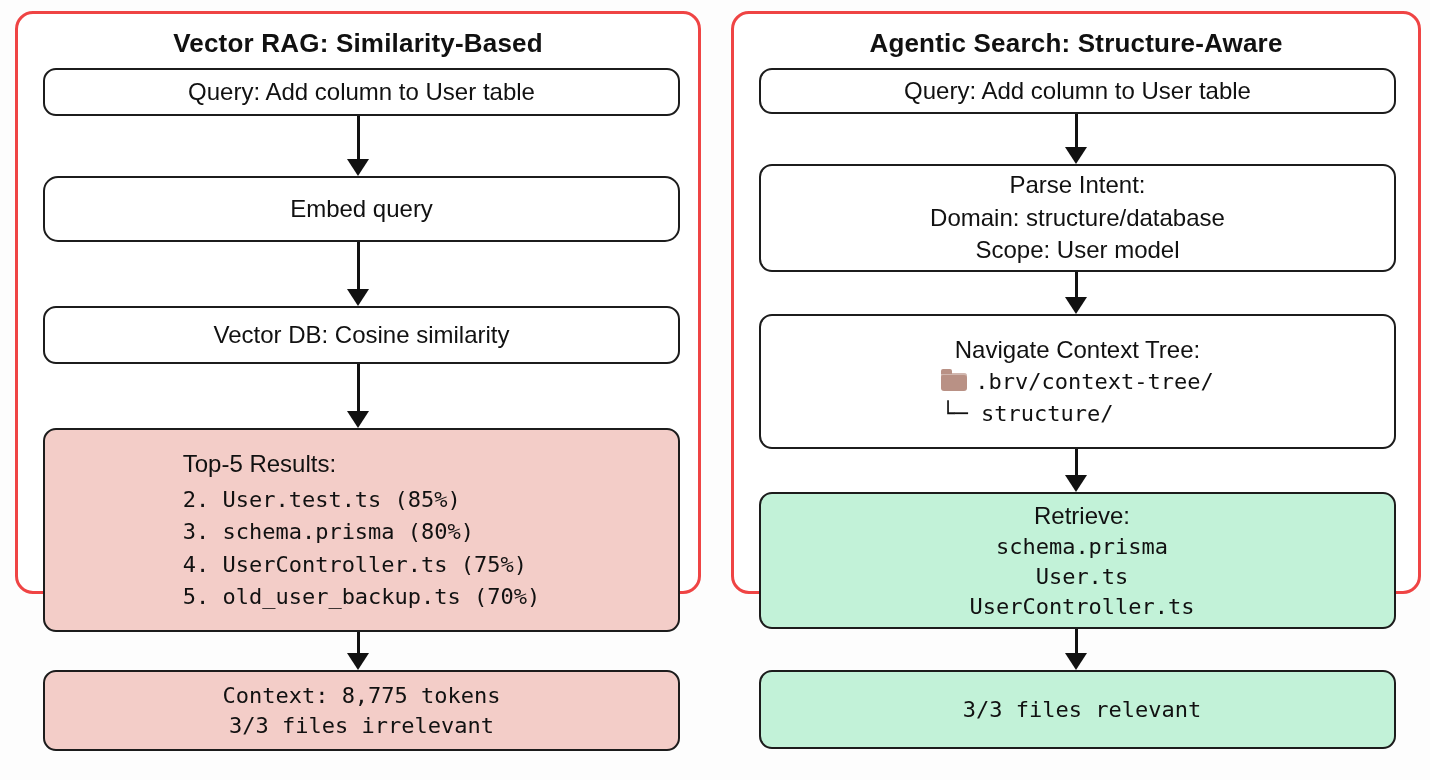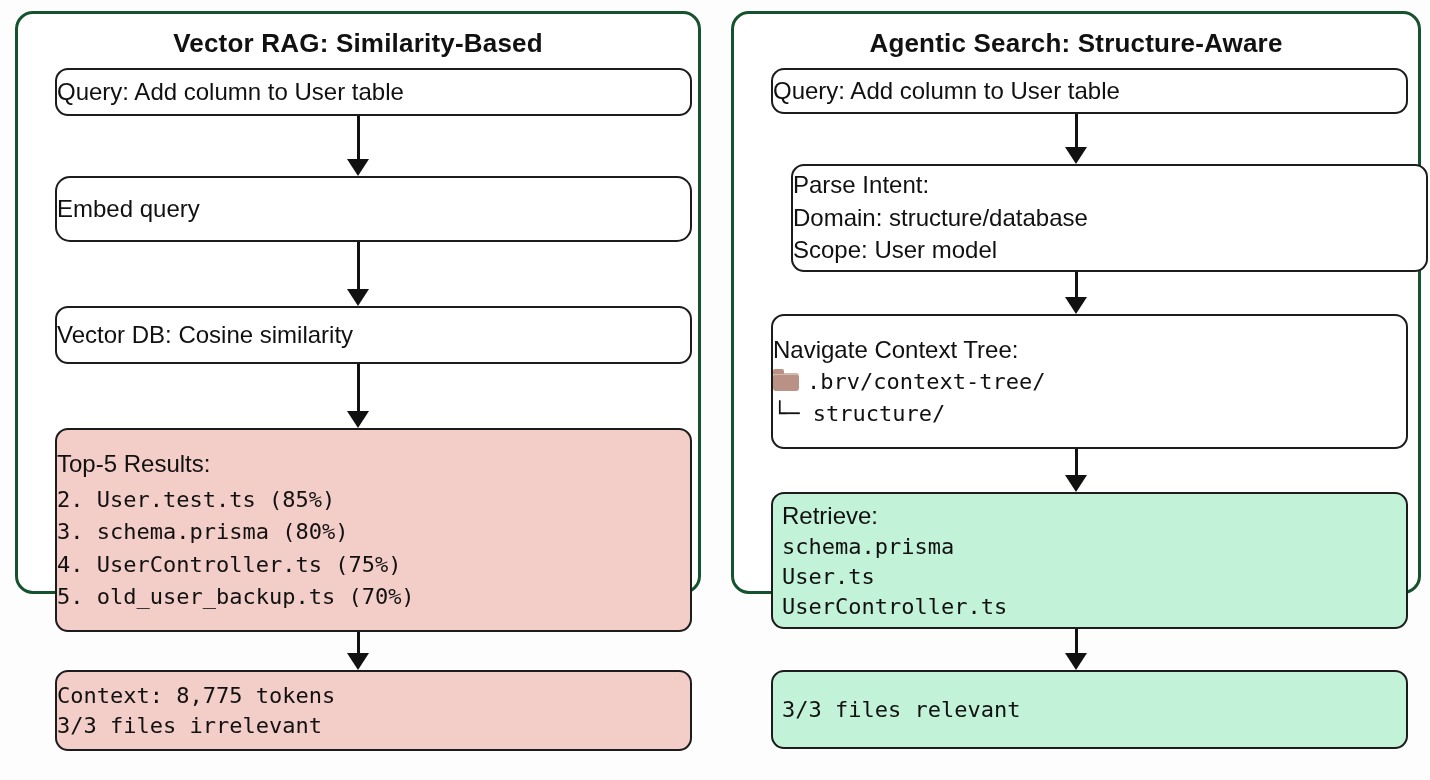--- a/index.html
+++ b/index.html
@@ -12,42 +12,42 @@
   .canvas {
     position: relative;
     width: 1430px; height: 780px;
     background: #fdfdfd;
   }
   .panel {
     position: absolute;
     top: 11px;
     height: 583px;
     background: #ffffff;
-    border: 3px solid #14532d;
+    border: 3px solid #ef4444;
     border-radius: 18px;
   }
   .panel-title {
     position: absolute;
     top: 14px; left: 0; right: 0;
     text-align: center;
     font-size: 26px;
     font-weight: bold;
     color: #111111;
     letter-spacing: 0.2px;
   }
   .box {
     position: absolute;
-    left: 37px;
+    left: 25px;
     width: 637px;
     background: #ffffff;
     border: 2.5px solid #1c1c1c;
     border-radius: 13px;
     display: flex;
     flex-direction: column;
-    align-items: flex-start;
+    align-items: center;
     justify-content: center;
     text-align: center;
     font-size: 24px;
     color: #111111;
     line-height: 1.35;
   }
   .box.negative { background: #f3cdc8; }
   .box.positive { background: #c2f2d8; padding-left: 9px; }
   .mono { font-family: "DejaVu Sans Mono", monospace; font-size: 22px; }
   .results-block {
@@ -107,21 +107,21 @@
   .lb2 { top: 162px; height: 66px; border-radius: 15px; }
   .la2 { top: 228px; height: 64px; }
   .lb3 { top: 292px; height: 58px; }
   .la3 { top: 350px; height: 64px; }
   .lb4 { top: 414px; height: 204px; }
   .la4 { top: 618px; height: 38px; }
   .lb5 { top: 656px; height: 81px; }
   
   .rb1 { top: 54px;  height: 46px; }
   .ra1 { top: 100px; height: 50px; }
-  .rb2 { top: 150px; height: 108px; margin-left: 20px; }
+  .rb2 { top: 150px; height: 108px; }
   .ra2 { top: 258px; height: 42px; }
   .rb3 { top: 300px; height: 135px; }
   .ra3 { top: 435px; height: 43px; }
   .rb4 { top: 478px; height: 137px; }
   .ra4 { top: 615px; height: 41px; }
   .rb5 { top: 656px; height: 79px; }
 </style>
 </head>
 <body>
 

